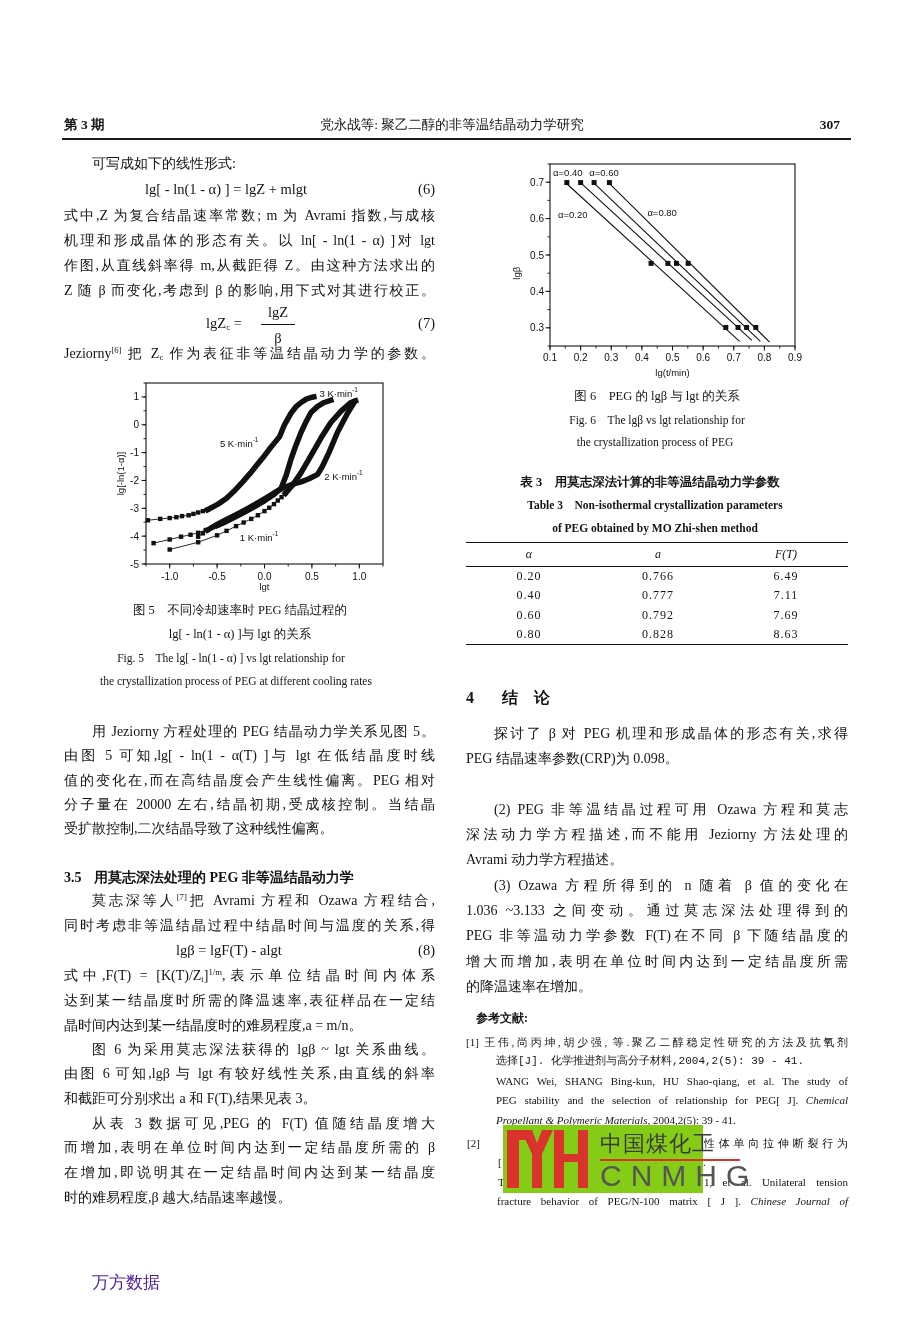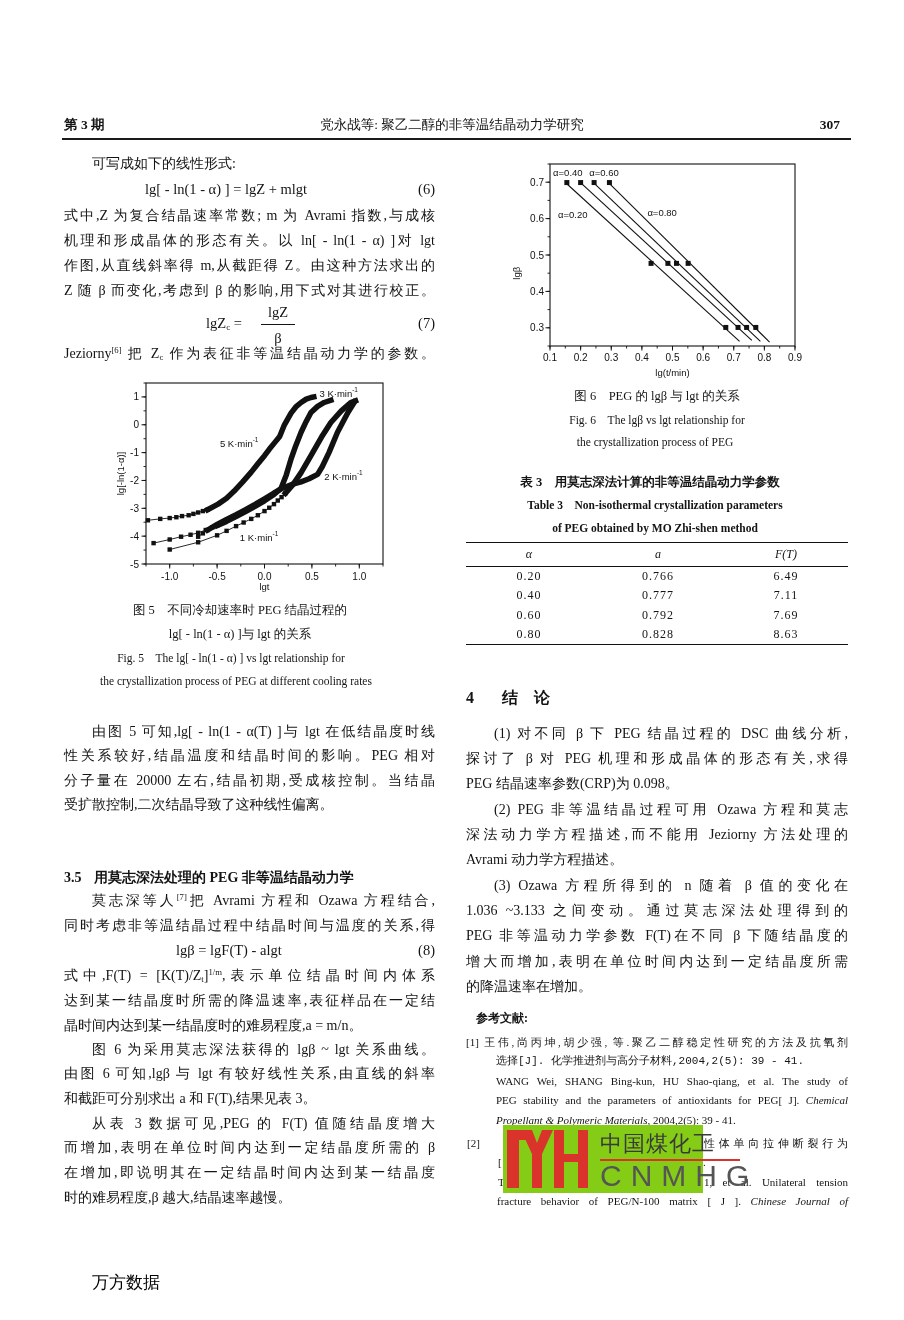--- a/index.html
+++ b/index.html
@@ -44,21 +44,21 @@
   .tbl td { height: 19.5px; padding: 0; text-align: center; letter-spacing: 1px; }
   svg { position: absolute; overflow: visible; }
   svg text { font-family: "Liberation Sans", "DejaVu Sans", sans-serif; fill: #111; }
   svg text.tk { font-size: 10px; }
   svg text.al { font-size: 9.5px; }
   svg text.an { font-size: 9.5px; }
   .logo { position: absolute; left: 503px; top: 1125px; width: 200px; height: 68px; background: #84cc16; }
   .logo-cn { position: absolute; left: 97px; top: 6px; font-family: "DejaVu Sans", sans-serif; font-size: 22px; line-height: 26px; color: #3a3a3a; white-space: nowrap; letter-spacing: 1px; }
   .logo-line { position: absolute; left: 97px; top: 34px; width: 140px; height: 2px; background: #d9332b; }
   .logo-en { position: absolute; left: 97px; top: 38px; font-family: "Liberation Sans", sans-serif; font-size: 30px; line-height: 26px; color: #555; letter-spacing: 9px; white-space: nowrap; }
-  .footer { position: absolute; left: 92px; top: 1270px; font-family: "DejaVu Sans", sans-serif; font-size: 17px; line-height: 24px; color: #000000; }
+  .footer { position: absolute; left: 92px; top: 1270px; font-family: "DejaVu Sans", sans-serif; font-size: 17px; line-height: 24px; color: #4c1d95; }
 </style>
 </head>
 <body>
 
 <div class="a hdr bold" style="left:64px;">第 3 期</div>
 <div class="a hdr" style="left:0; width:904px; text-align:center;">党永战等: 聚乙二醇的非等温结晶动力学研究</div>
 <div class="a hdr bold" style="right:64px;">307</div>
 <div class="a hdr-rule"></div>
 
 <div class="para L ind" style="top:150.5px; line-height:25px;">
@@ -200,22 +200,23 @@
   </svg>
 
 <div>
   <div class="cap cap-cn" style="left:40px; width:400px; top:600px;">图 5　不同冷却速率时 PEG 结晶过程的</div>
   <div class="cap cap-cn" style="left:40px; width:400px; top:624px;">lg[ - ln(1 - α) ]与 lgt 的关系</div>
   <div class="cap cap-en" style="left:31px; width:400px; top:648px;">Fig. 5　The lg[ - ln(1 - α) ] vs lgt relationship for</div>
   <div class="cap cap-en" style="left:36px; width:400px; top:671px;">the crystallization process of PEG at different cooling rates</div>
 </div>
 
 <div class="para L ind" style="top:720px; line-height:24.3px;">
+    <div class="ln">用 Jeziorny 方程处理的 PEG 结晶动力学关系见图 5。</div>
     <div class="ln">由图 5 可知,lg[ - ln(1 - α(T) ]与 lgt 在低结晶度时线</div>
-    <div class="ln">性关系较好,结晶温度和结晶时间的影响。PEG 相对</div>
+    <div class="ln">值的变化在,而在高结晶度会产生线性偏离。PEG 相对</div>
     <div class="ln">分子量在 20000 左右,结晶初期,受成核控制。当结晶</div>
     <div class="ln last">受扩散控制,二次结晶导致了这种线性偏离。</div>
   </div>
 
 <div class="a heading" style="left:64px; top:864.5px;">
   <span class="num">3.5</span><span>用莫志深法处理的 PEG 非等温结晶动力学</span>
 </div>
 
 <div class="para L ind jl" style="top:887.5px; line-height:25px;">
     <div class="ln"><span>莫志深等人</span><span class="sup">[7]</span><span>把 Avrami 方程和 Ozawa 方程结合,</span></div>
@@ -381,21 +382,20 @@
       <td>8.63</td>
     </tr>
   </tbody>
 </table>
 
 <div class="a sec4" style="left:466px; top:684.5px;">
   <span class="num">4</span><span>结　论</span>
 </div>
 
 <div class="para R ind" style="top:720.5px; line-height:25.4px;">
-    <div class="ln">(1) 对不同 β 下 PEG 结晶过程的 DSC 曲线分析,</div>
     <div class="ln">探讨了 β 对 PEG 机理和形成晶体的形态有关,求得</div>
     <div class="ln last">PEG 结晶速率参数(CRP)为 0.098。</div>
   </div>
 <div class="para R ind" style="top:796.5px; line-height:25.4px;">
     <div class="ln">(2) PEG 非等温结晶过程可用 Ozawa 方程和莫志</div>
     <div class="ln">深法动力学方程描述,而不能用 Jeziorny 方法处理的</div>
     <div class="ln last">Avrami 动力学方程描述。</div>
   </div>
 <div class="para R ind" style="top:872.5px; line-height:25.4px;">
     <div class="ln">(3) Ozawa 方程所得到的 n 随着 β 值的变化在</div>
@@ -405,21 +405,21 @@
     <div class="ln last">的降温速率在增加。</div>
   </div>
 
 <div class="a bold" style="left:476px; top:1008px; font-size:12px; line-height:20px;">参考文献:</div>
 <div class="para ref hang" style="left:466px; width:382px; top:1032.5px;">
     <div class="ln">[1] 王伟,尚丙坤,胡少强, 等.聚乙二醇稳定性研究的方法及抗氧剂</div>
     <div class="ln last">选择[J]. 化学推进剂与高分子材料,2004,2(5): 39 - 41.</div>
   </div>
 <div class="para ref" style="left:496px; width:352px; top:1071.5px;">
     <div class="ln">WANG Wei, SHANG Bing-kun, HU Shao-qiang, et al. The study of</div>
-    <div class="ln"><span>PEG stability and the parameters of antioxidants for PEG[ J]. </span><span class="i">Chemical</span></div>
+    <div class="ln"><span>PEG stability and the selection of relationship for PEG[ J]. </span><span class="i">Chemical</span></div>
     <div class="ln last"><span class="i">Propellant &amp; Polymeric Materials</span><span>, 2004,2(5): 39 - 41.</span></div>
   </div>
 
 <div>
   <div class="frag" style="left:467px; top:1133px;">[2]</div>
   <div class="frag jus" style="left:704px; width:144px; top:1133px;">性体单向拉伸断裂行为</div>
   <div class="frag" style="left:498px; top:1152px;">[</div>
   <div class="frag" style="left:703px; top:1152px;">.</div>
   <div class="frag" style="left:498px; top:1172px;">T</div>
   <div class="frag jus" style="left:704px; width:144px; top:1172px;">1, et al. Unilateral tension</div>

